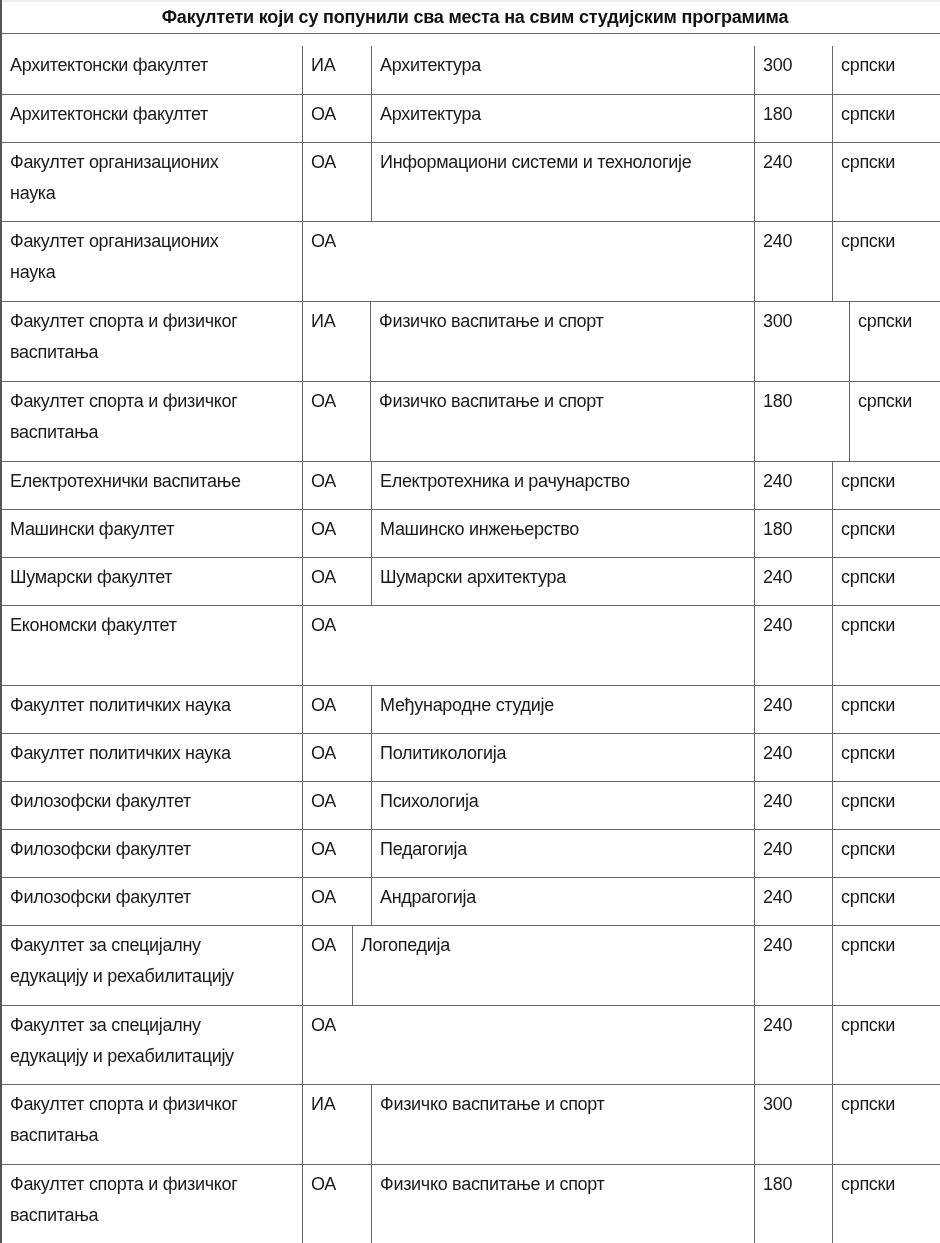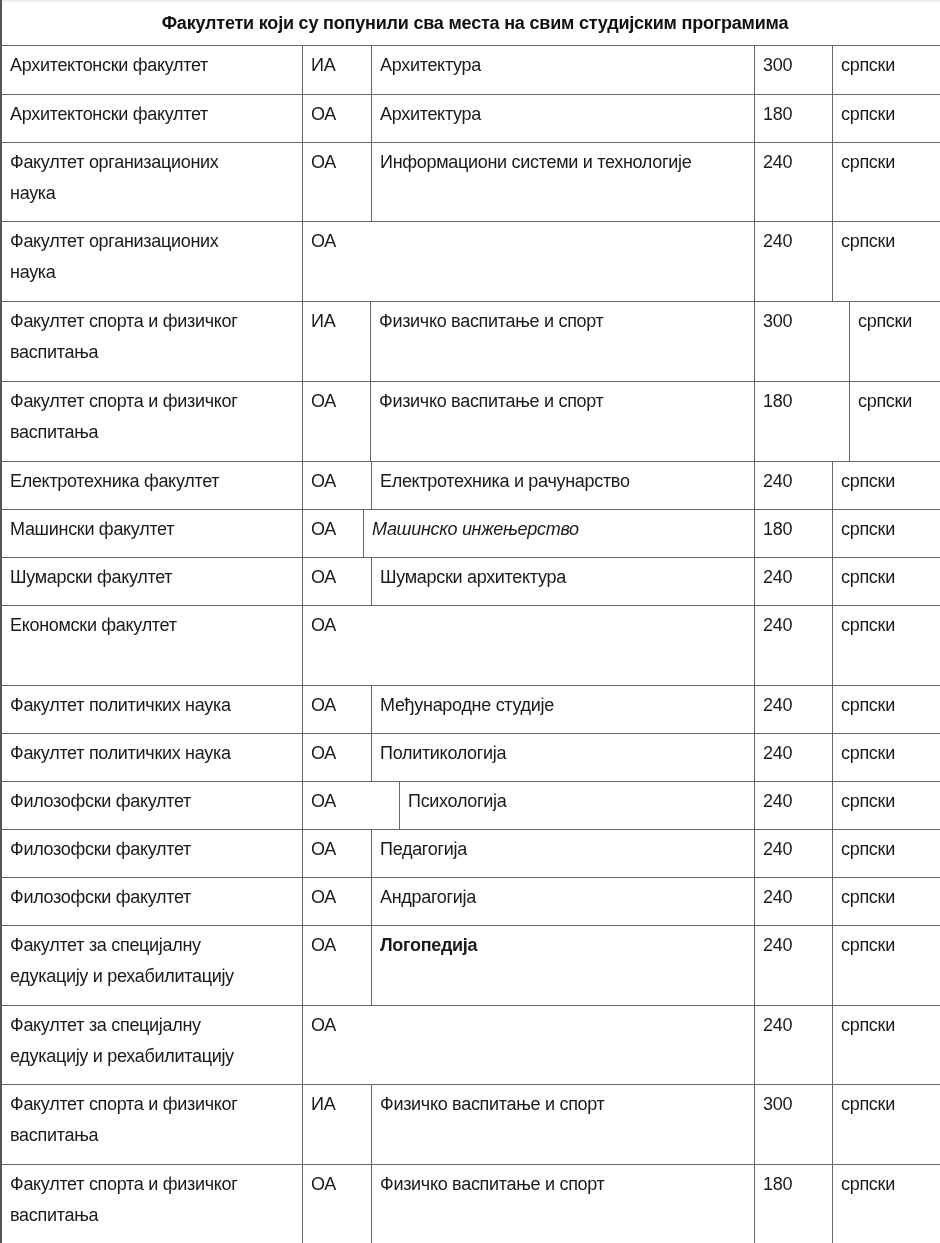--- a/index.html
+++ b/index.html
@@ -31,21 +31,21 @@
     }
     .left-edge {
       position: absolute;
       left: 0; top: 0;
       width: 2px; height: 1243px;
       background: #555;
     }
     .title-row {
       position: absolute;
       left: 2px; top: 2px;
-      width: 938px; height: 44px;
+      width: 938px; height: 32px;
       border-bottom: 1.5px solid #666;
       box-sizing: border-box;
       display: flex;
       align-items: center;
       justify-content: center;
     }
     .title-text {
       font-weight: bold;
       font-size: 18px;
       letter-spacing: -0.2px;
@@ -127,30 +127,30 @@
       </div>
       <div class="row" style="top: 382px; height: 80px;">
         <div class="cell" style="left: 0px; width: 300px;"><span class="t">Факултет спорта и физичког
 васпитања</span></div>
         <div class="cell bordered" style="left: 300px; width: 68px;"><span class="t">ОА</span></div>
         <div class="cell bordered" style="left: 368px; width: 384px;"><span class="t">Физичко васпитање и спорт</span></div>
         <div class="cell bordered" style="left: 752px; width: 95px;"><span class="t">180</span></div>
         <div class="cell bordered" style="left: 847px; width: 91px;"><span class="t">српски</span></div>
       </div>
       <div class="row" style="top: 462px; height: 48px;">
-        <div class="cell" style="left: 0px; width: 300px;"><span class="t">Електротехника факултет</span></div>
+        <div class="cell" style="left: 0px; width: 300px;"><span class="t">Електротехнички васпитање</span></div>
         <div class="cell bordered" style="left: 300px; width: 69px;"><span class="t">ОА</span></div>
         <div class="cell bordered" style="left: 369px; width: 383px;"><span class="t">Електротехника и рачунарство</span></div>
         <div class="cell bordered" style="left: 752px; width: 78px;"><span class="t">240</span></div>
         <div class="cell bordered" style="left: 830px; width: 108px;"><span class="t">српски</span></div>
       </div>
       <div class="row" style="top: 510px; height: 48px;">
         <div class="cell" style="left: 0px; width: 300px;"><span class="t">Машински факултет</span></div>
         <div class="cell bordered" style="left: 300px; width: 69px;"><span class="t">ОА</span></div>
-        <div class="cell bordered" style="left: 361px; width: 383px; font-style: italic;"><span class="t">Машинско инжењерство</span></div>
+        <div class="cell bordered" style="left: 369px; width: 383px;"><span class="t">Машинско инжењерство</span></div>
         <div class="cell bordered" style="left: 752px; width: 78px;"><span class="t">180</span></div>
         <div class="cell bordered" style="left: 830px; width: 108px;"><span class="t">српски</span></div>
       </div>
       <div class="row" style="top: 558px; height: 48px;">
         <div class="cell" style="left: 0px; width: 300px; padding-left: 8px;"><span class="t">Шумарски факултет</span></div>
         <div class="cell bordered" style="left: 300px; width: 69px;"><span class="t">ОА</span></div>
         <div class="cell bordered" style="left: 369px; width: 383px;"><span class="t">Шумарски архитектура</span></div>
         <div class="cell bordered" style="left: 752px; width: 78px;"><span class="t">240</span></div>
         <div class="cell bordered" style="left: 830px; width: 108px;"><span class="t">српски</span></div>
       </div>
@@ -170,21 +170,21 @@
       <div class="row" style="top: 734px; height: 48px;">
         <div class="cell" style="left: 0px; width: 300px;"><span class="t">Факултет политичких наука</span></div>
         <div class="cell bordered" style="left: 300px; width: 69px;"><span class="t">ОА</span></div>
         <div class="cell bordered" style="left: 369px; width: 383px;"><span class="t">Политикологија</span></div>
         <div class="cell bordered" style="left: 752px; width: 78px;"><span class="t">240</span></div>
         <div class="cell bordered" style="left: 830px; width: 108px;"><span class="t">српски</span></div>
       </div>
       <div class="row" style="top: 782px; height: 48px;">
         <div class="cell" style="left: 0px; width: 300px;"><span class="t">Филозофски факултет</span></div>
         <div class="cell bordered" style="left: 300px; width: 69px;"><span class="t">ОА</span></div>
-        <div class="cell bordered" style="left: 369px; width: 383px; margin-left: 28px;"><span class="t">Психологија</span></div>
+        <div class="cell bordered" style="left: 369px; width: 383px;"><span class="t">Психологија</span></div>
         <div class="cell bordered" style="left: 752px; width: 78px;"><span class="t">240</span></div>
         <div class="cell bordered" style="left: 830px; width: 108px;"><span class="t">српски</span></div>
       </div>
       <div class="row" style="top: 830px; height: 48px;">
         <div class="cell" style="left: 0px; width: 300px;"><span class="t">Филозофски факултет</span></div>
         <div class="cell bordered" style="left: 300px; width: 69px;"><span class="t">ОА</span></div>
         <div class="cell bordered" style="left: 369px; width: 383px;"><span class="t">Педагогија</span></div>
         <div class="cell bordered" style="left: 752px; width: 78px;"><span class="t">240</span></div>
         <div class="cell bordered" style="left: 830px; width: 108px;"><span class="t">српски</span></div>
       </div>
@@ -192,21 +192,21 @@
         <div class="cell" style="left: 0px; width: 300px;"><span class="t">Филозофски факултет</span></div>
         <div class="cell bordered" style="left: 300px; width: 69px;"><span class="t">ОА</span></div>
         <div class="cell bordered" style="left: 369px; width: 383px;"><span class="t">Андрагогија</span></div>
         <div class="cell bordered" style="left: 752px; width: 78px;"><span class="t">240</span></div>
         <div class="cell bordered" style="left: 830px; width: 108px;"><span class="t">српски</span></div>
       </div>
       <div class="row" style="top: 926px; height: 80px;">
         <div class="cell" style="left: 0px; width: 300px;"><span class="t">Факултет за специјалну
 едукацију и рехабилитацију</span></div>
         <div class="cell bordered" style="left: 300px; width: 69px;"><span class="t">ОА</span></div>
-        <div class="cell bordered" style="left: 369px; width: 383px; font-weight: bold;"><span class="t">Логопедија</span></div>
+        <div class="cell bordered" style="left: 350px; width: 383px;"><span class="t">Логопедија</span></div>
         <div class="cell bordered" style="left: 752px; width: 78px;"><span class="t">240</span></div>
         <div class="cell bordered" style="left: 830px; width: 108px;"><span class="t">српски</span></div>
       </div>
       <div class="row" style="top: 1006px; height: 79px;">
         <div class="cell" style="left: 0px; width: 300px;"><span class="t">Факултет за специјалну
 едукацију и рехабилитацију</span></div>
         <div class="cell bordered" style="left: 300px; width: 69px;"><span class="t">ОА</span></div>
         <div class="cell bordered" style="left: 752px; width: 78px;"><span class="t">240</span></div>
         <div class="cell bordered" style="left: 830px; width: 108px;"><span class="t">српски</span></div>
       </div>

